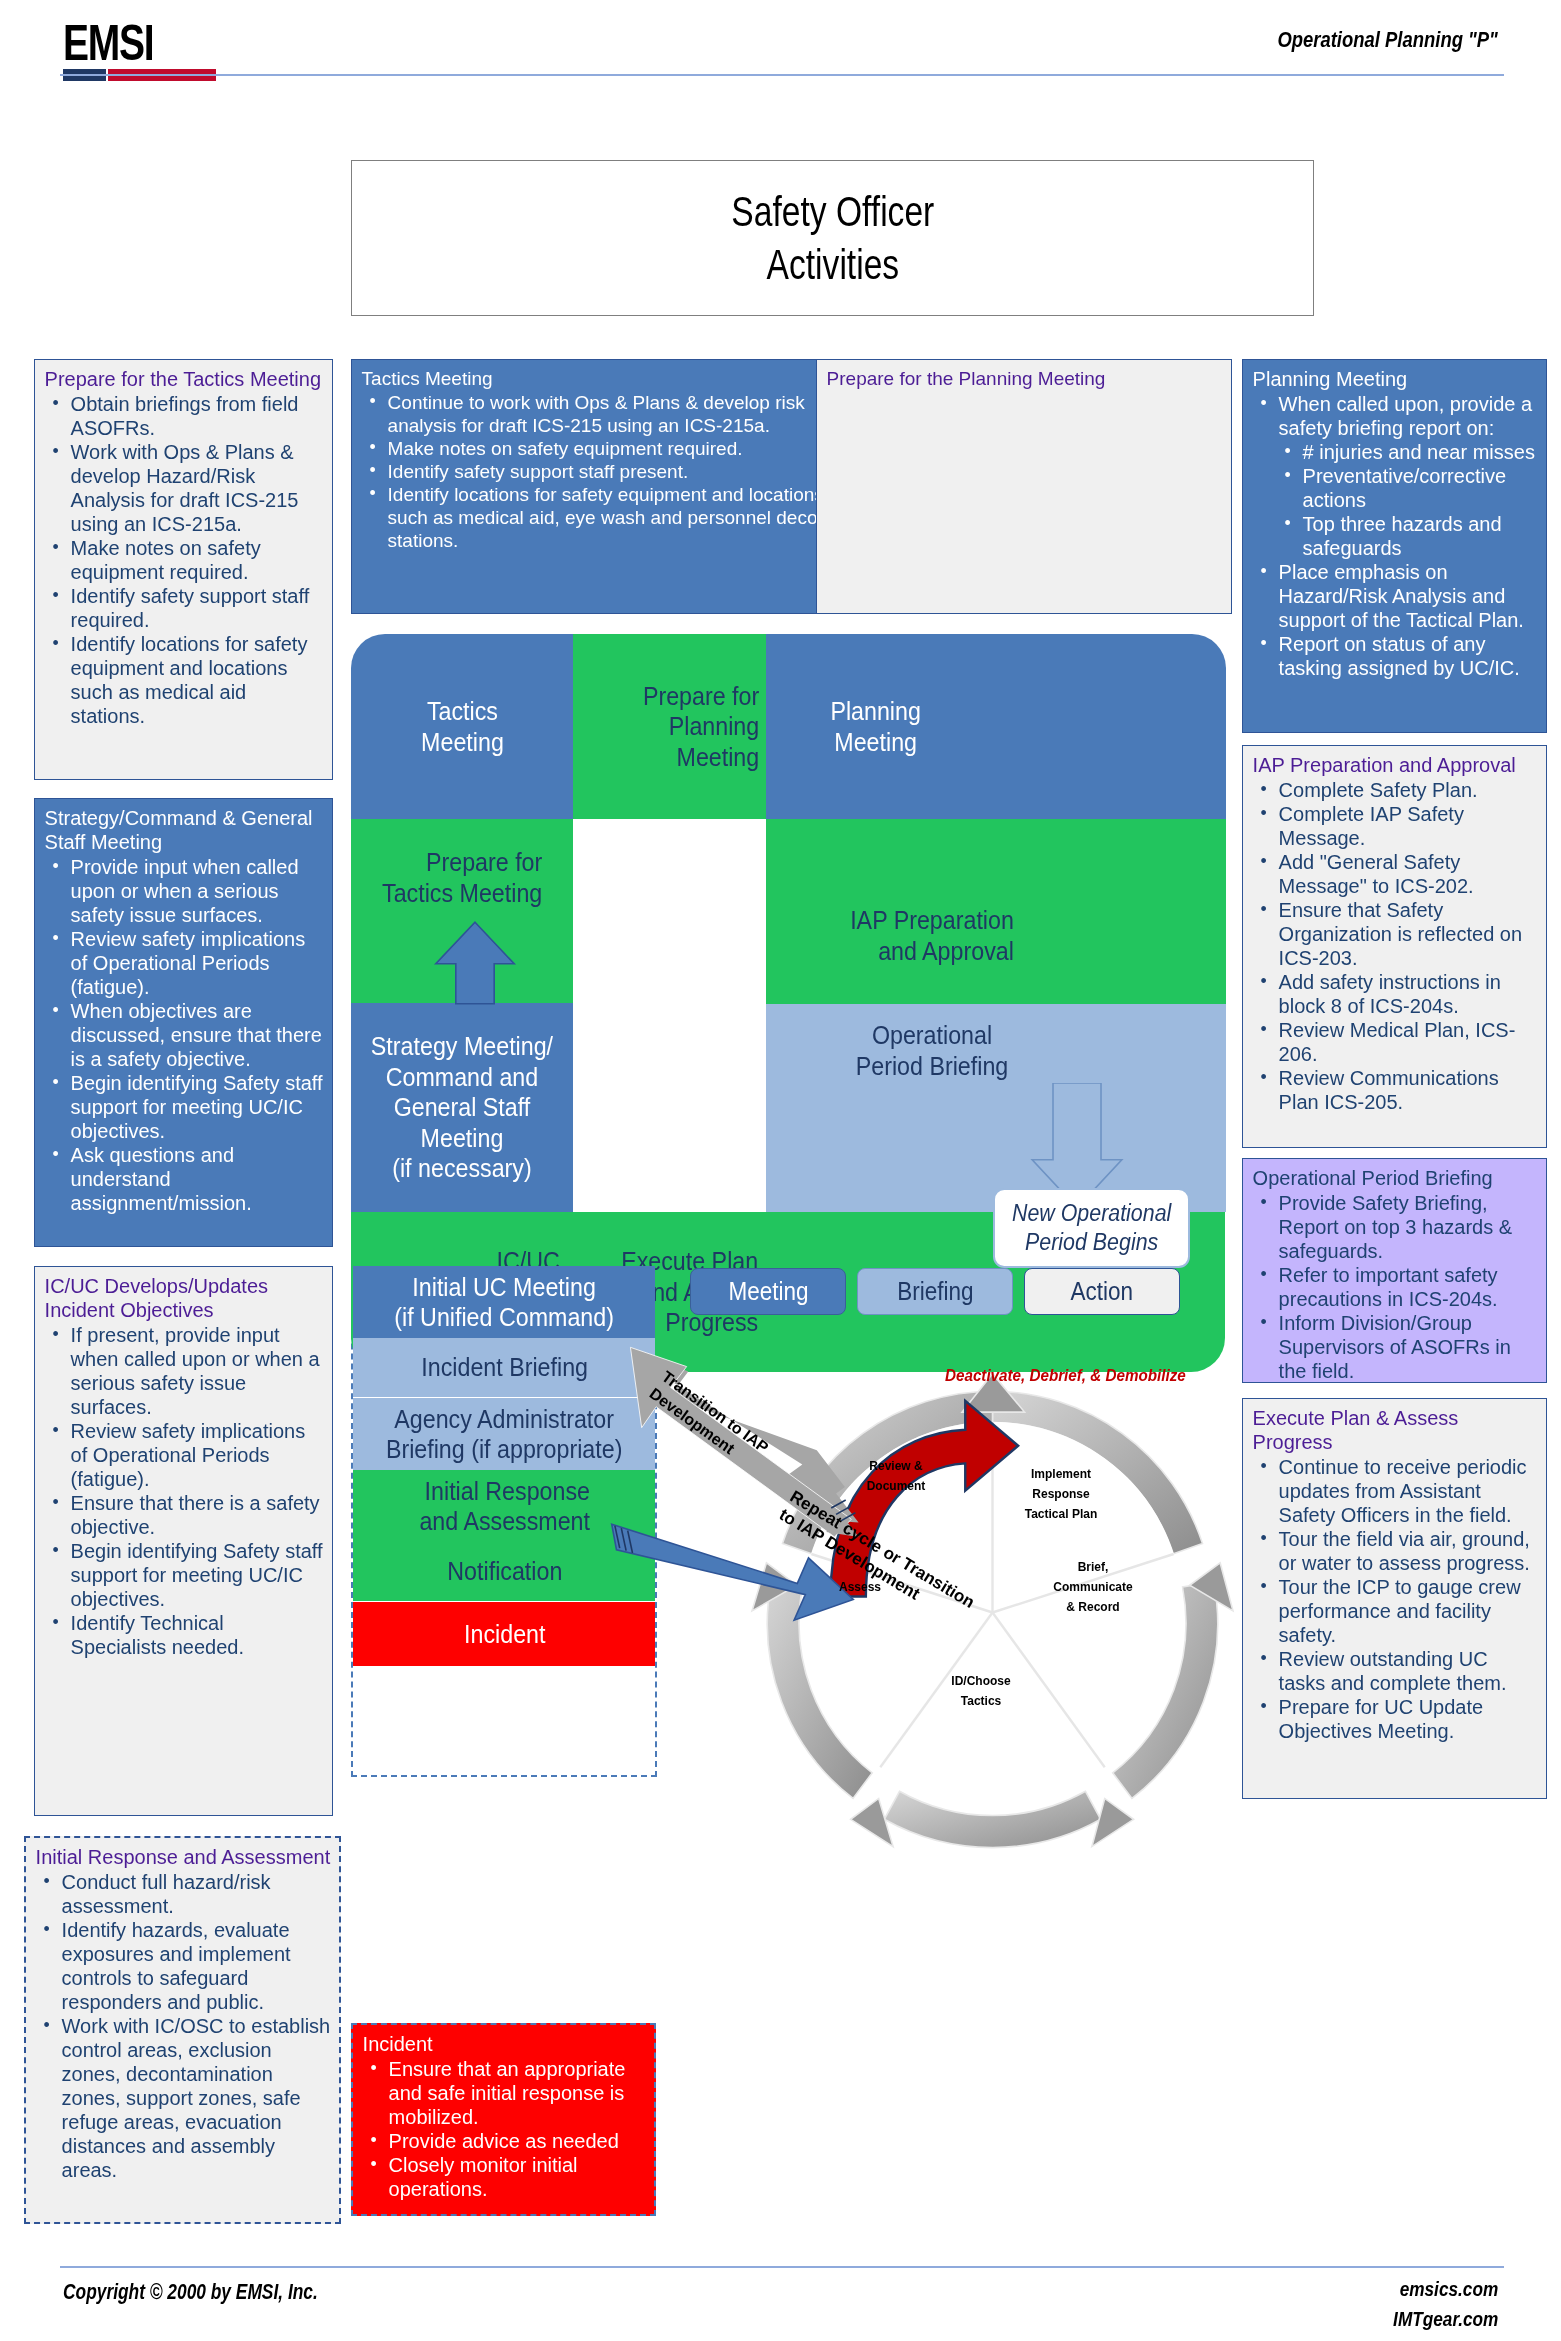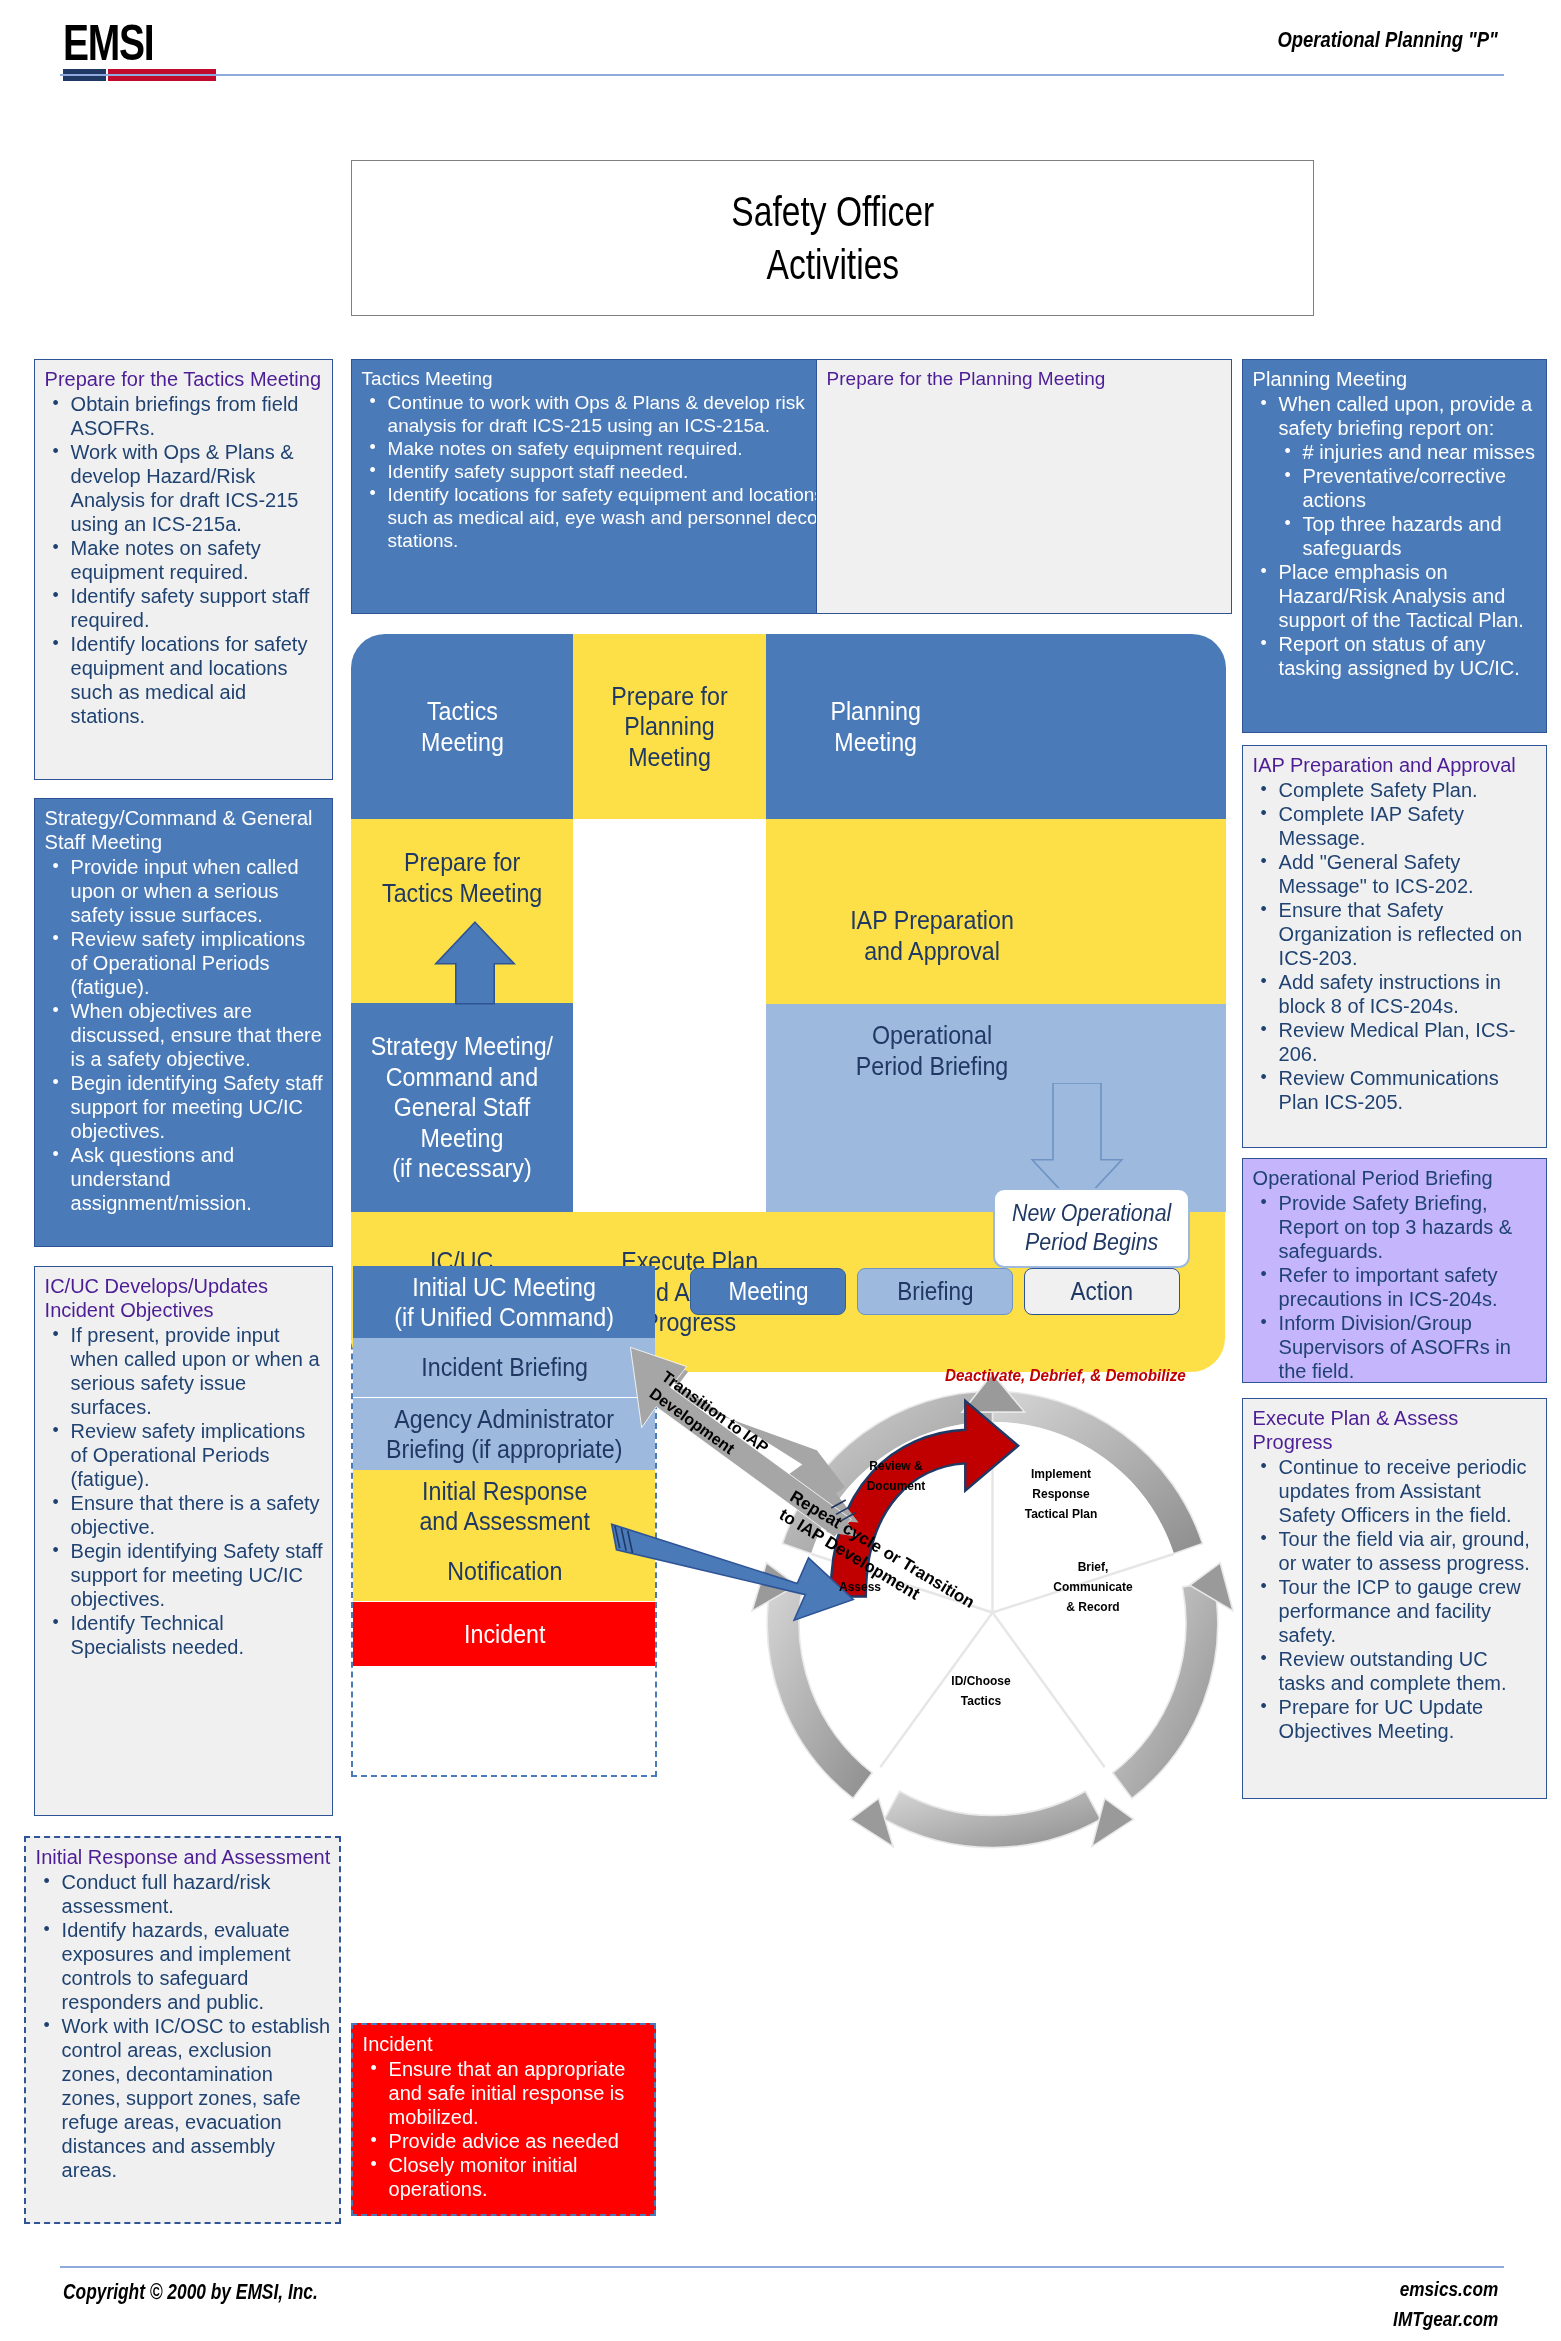--- a/index.html
+++ b/index.html
@@ -68,21 +68,21 @@
   #cb-execute{left:1242px;top:1398px;width:305px;height:401px;}
   #cb-incident{left:351px;top:2023px;width:305px;height:193px;}
 
   
   #p-area{left:351px;top:634px;width:875px;height:1248px;}
   .pblk{position:absolute;box-sizing:border-box;
     display:flex;align-items:center;justify-content:center;text-align:center;}
   .pblk span{font-size:25px;line-height:30.5px;transform:scaleX(.93);display:block;}
   .bl-dark{background:#4a7ab8;color:#ffffff;}
   .bl-mid{background:#9dbade;color:#1f3864;}
-  .bl-light{background:#fde047;color:#1f3864;}
+  .bl-light{background:#22c55e;color:#1f3864;text-align:right;}
   .bl-red{background:#fe0000;color:#ffffff;}
   #p-hole{position:absolute;left:222px;top:185px;width:193px;height:365px;
     background:#ffffff;border-radius:34px 34px 0 0;z-index:6;}
 
   #arrow-up-tactics{position:absolute;left:80px;top:285px;width:88px;height:88px;z-index:8;}
   #arrow-down-opb{position:absolute;left:678px;top:449px;width:96px;height:128px;z-index:8;}
 
   #newop{position:absolute;left:642px;top:554px;width:193px;height:76px;
     background:#ffffff;border:2.4px solid #9dbade;border-radius:11.2px;z-index:9;
     display:flex;align-items:center;justify-content:center;text-align:center;}
@@ -186,21 +186,21 @@
     <li>Identify hazards, evaluate exposures and implement controls to safeguard responders and public.</li>
     <li>Work with IC/OSC to establish control areas, exclusion zones, decontamination zones, support zones, safe refuge areas, evacuation distances and assembly areas.</li>
   </ul>
 </div>
 
 <div class="abs cbox dark narrowline" id="cb-tactics-mtg">
   <div class="ch">Tactics Meeting</div>
   <ul>
     <li>Continue to work with Ops &amp; Plans &amp; develop risk analysis for draft ICS-215 using an ICS-215a.</li>
     <li>Make notes on safety equipment required.</li>
-    <li>Identify safety support staff needed.</li>
+    <li>Identify safety support staff present.</li>
     <li>Identify locations for safety equipment and locations such as medical aid, eye wash and personnel decon stations.</li>
   </ul>
 </div>
 
 <div class="abs cbox light narrowline" id="cb-prep-planning">
   <div class="ch">Prepare for the Planning Meeting</div>
 </div>
 
 <div class="abs cbox dark" id="cb-planning-mtg">
   <div class="ch">Planning Meeting</div>

